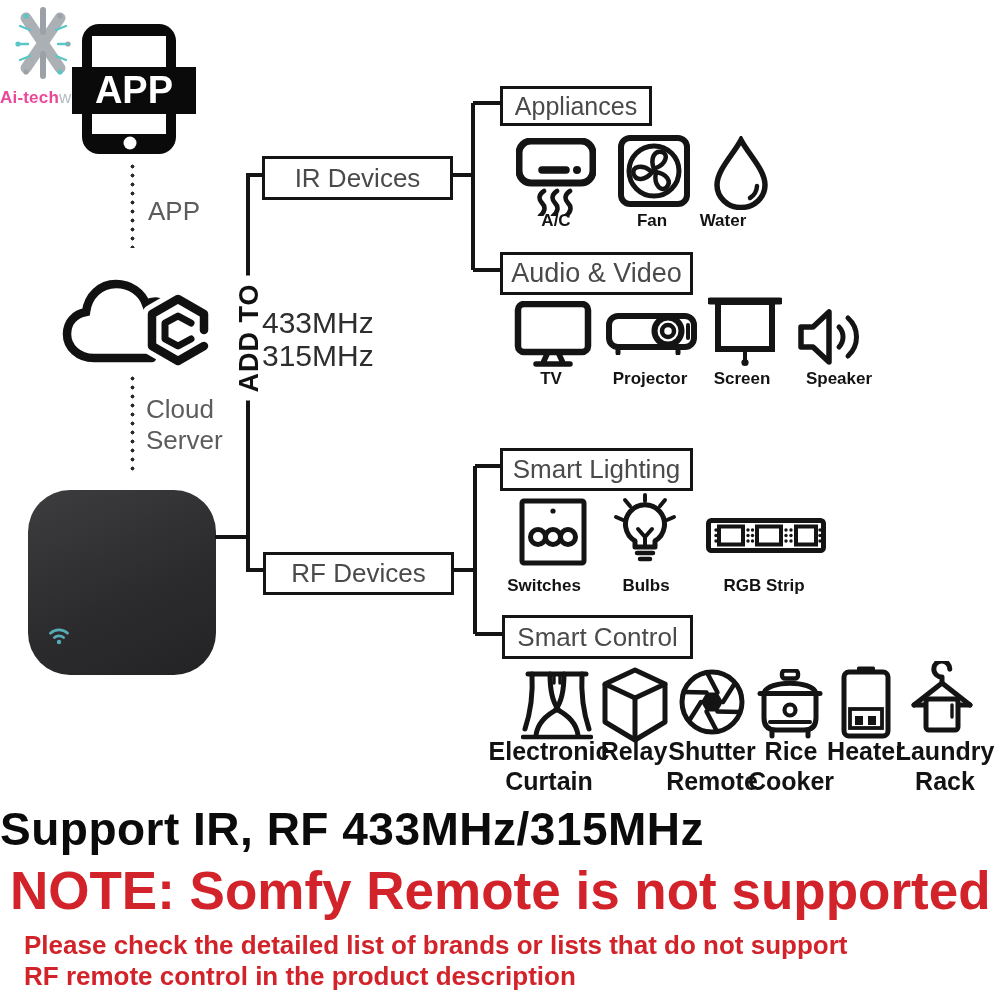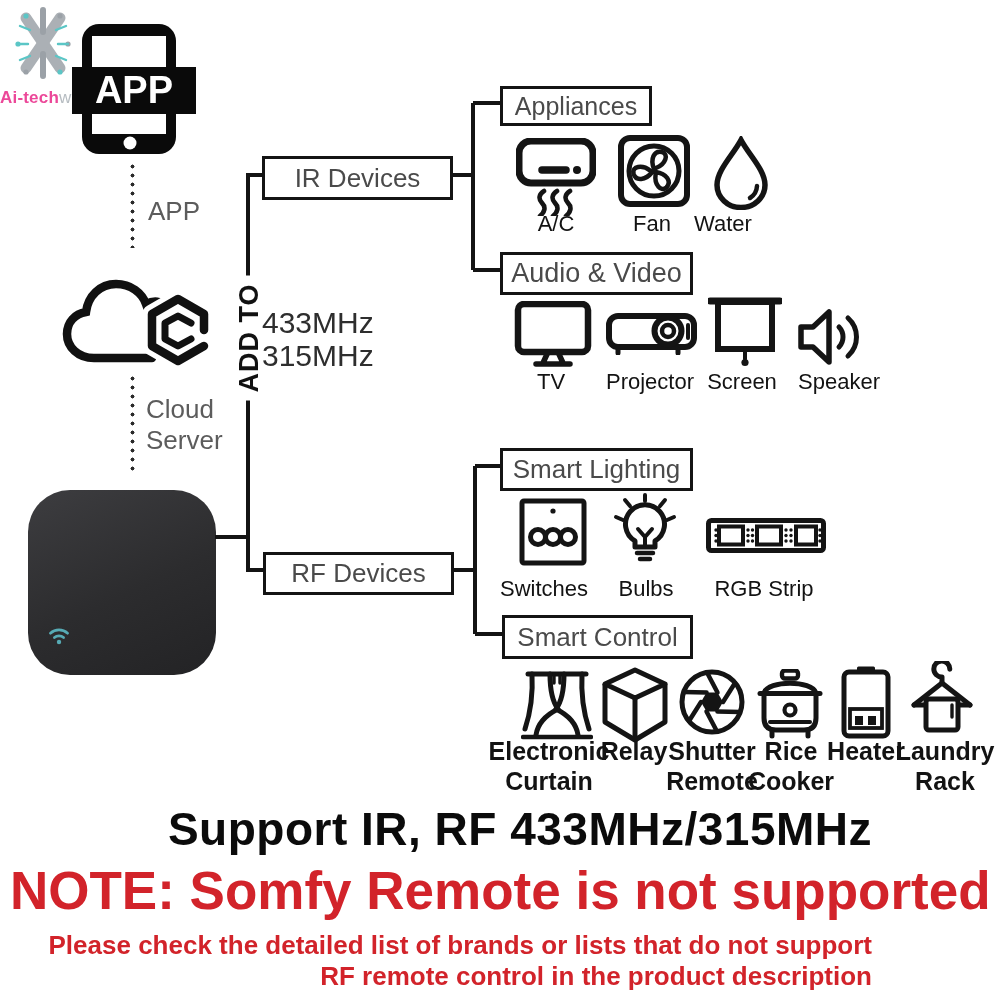--- a/index.html
+++ b/index.html
@@ -14,32 +14,32 @@
   .dotline{width:5px;background-image:radial-gradient(circle,#2a2a2a 1.9px,transparent 2.1px);
            background-size:5px 9px;background-repeat:repeat-y;}
   .gray-label{color:#5c5c5c;font-size:26px;line-height:31px;}
   
   .device{left:28px;top:490px;width:188px;height:185px;border-radius:42px;
           background:linear-gradient(155deg,#3d3d40 0%,#2c2c2e 55%,#232325 100%);}
   
   .fbox{border:3px solid #141414;background:#fff;display:flex;align-items:center;justify-content:center;
         color:#4a4a4a;font-weight:500;white-space:nowrap;}
   
-  .icon-label{transform:translateX(-50%);font-weight:400;font-size:22px;color:#131313;white-space:nowrap;}
+  .icon-label{transform:translateX(-50%);font-weight:700;font-size:17px;color:#131313;white-space:nowrap;}
   .ctl-label{transform:translateX(-50%);font-weight:600;font-size:25px;line-height:30px;color:#131313;
              text-align:center;white-space:nowrap;}
   
   .addto{left:249px;top:338px;transform:translate(-50%,-50%) rotate(-90deg);background:#fff;
          padding:4px 8px;font-size:27px;font-weight:700;color:#111;letter-spacing:1px;white-space:nowrap;}
   .freq{font-size:30px;font-weight:500;color:#2e2e2e;white-space:nowrap;}
   
-  .foot{left:0;width:872px;text-align:right;white-space:nowrap;}
+  .foot{left:0;width:872px;text-align:left;white-space:nowrap;}
   .support{top:802px;font-size:46px;font-weight:800;color:#0b0b0b;letter-spacing:.5px;}
   .note{top:860px;font-size:53px;font-weight:800;color:#d2232a;padding-left:10px;}
-  .detail{top:930px;font-size:26px;font-weight:700;color:#d2232a;line-height:31px;white-space:normal;}
+  .detail{top:930px;font-size:26px;font-weight:700;color:#d2232a;line-height:31px;white-space:normal;padding-left:24px;}
   svg{display:block;}
 </style>
 </head>
 <body>
 
 <svg class="abs" style="left:6px;top:2px" width="74" height="84" viewBox="0 0 74 84">
   <g fill="none" stroke-linecap="round">
     <path d="M20 16 L54 66" stroke="#abb0b5" stroke-width="11"></path>
     <path d="M54 16 L20 66" stroke="#abb0b5" stroke-width="11"></path>
     <path d="M37 8 V30 M37 52 V74" stroke="#9ba1a7" stroke-width="6"></path>

